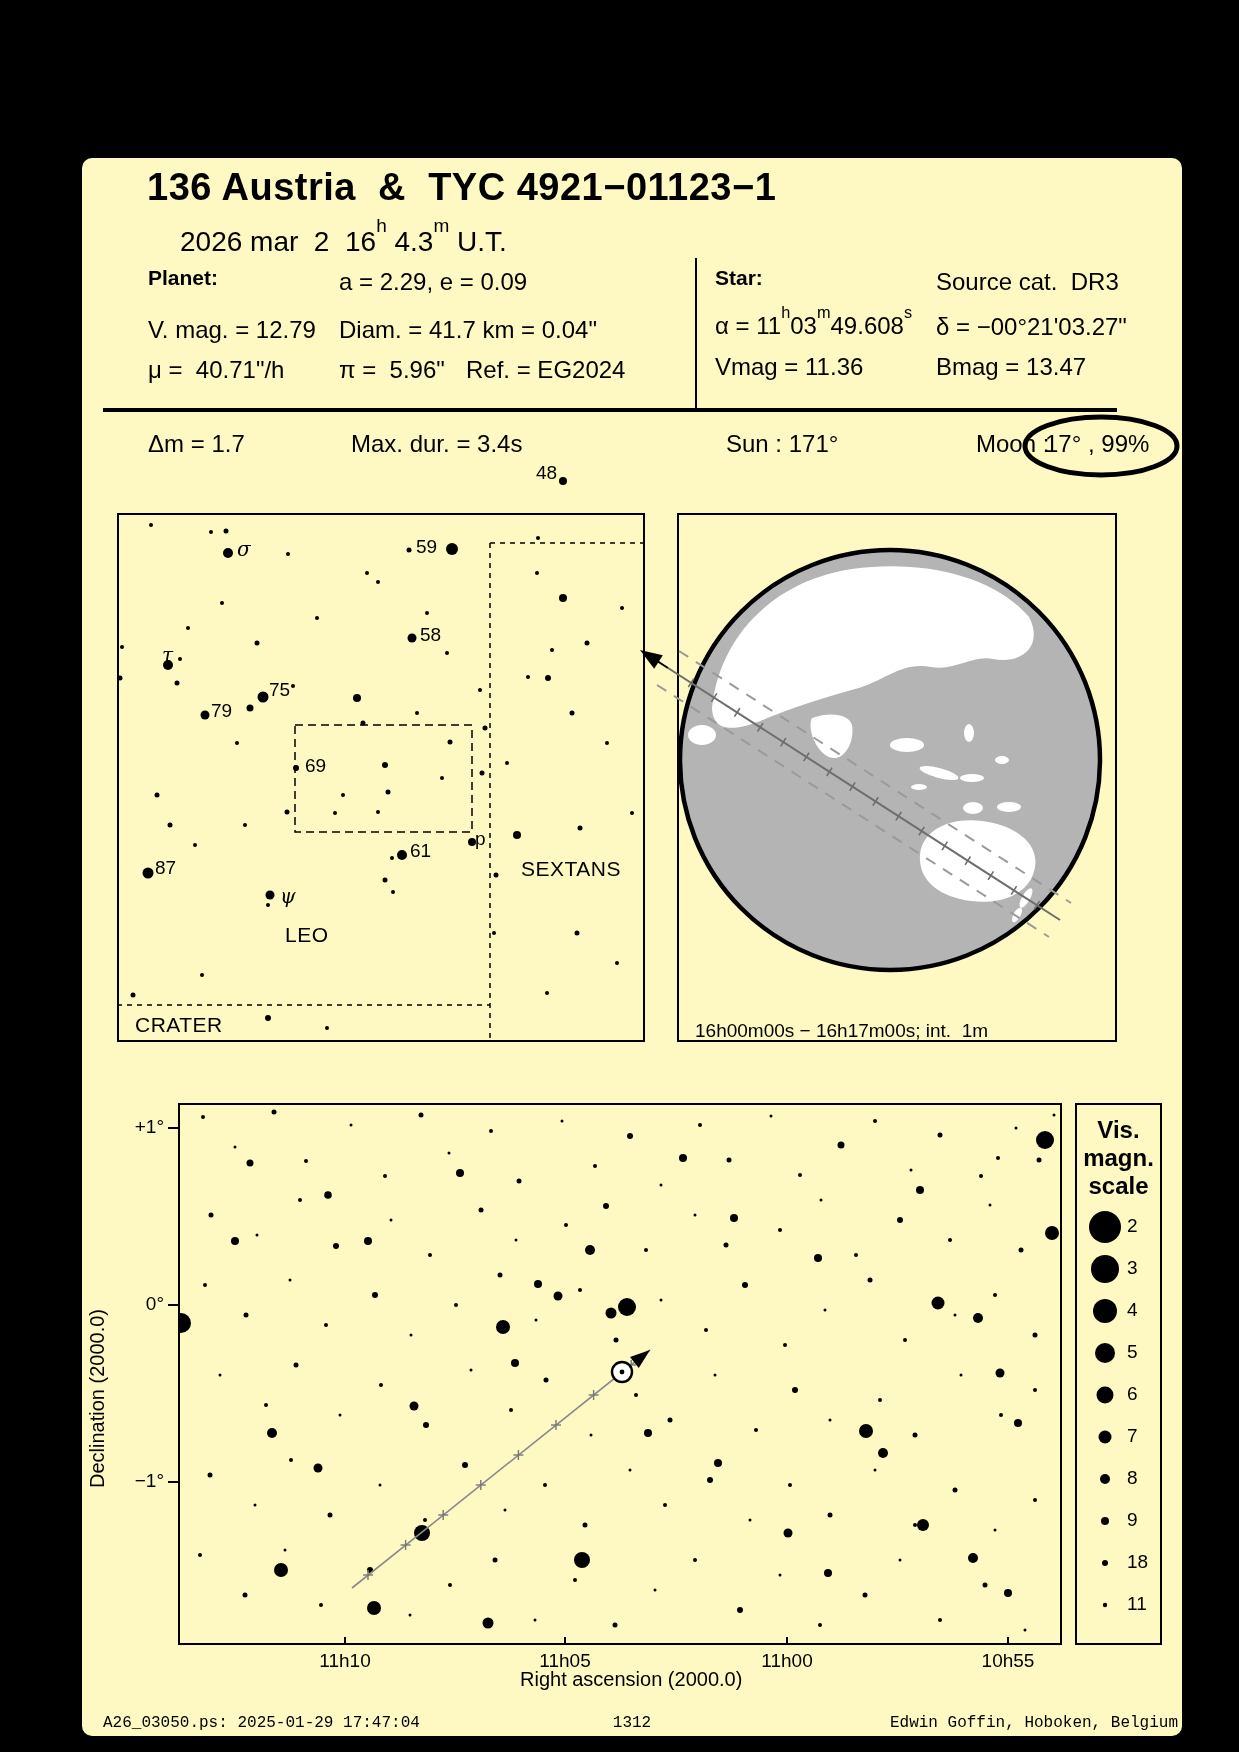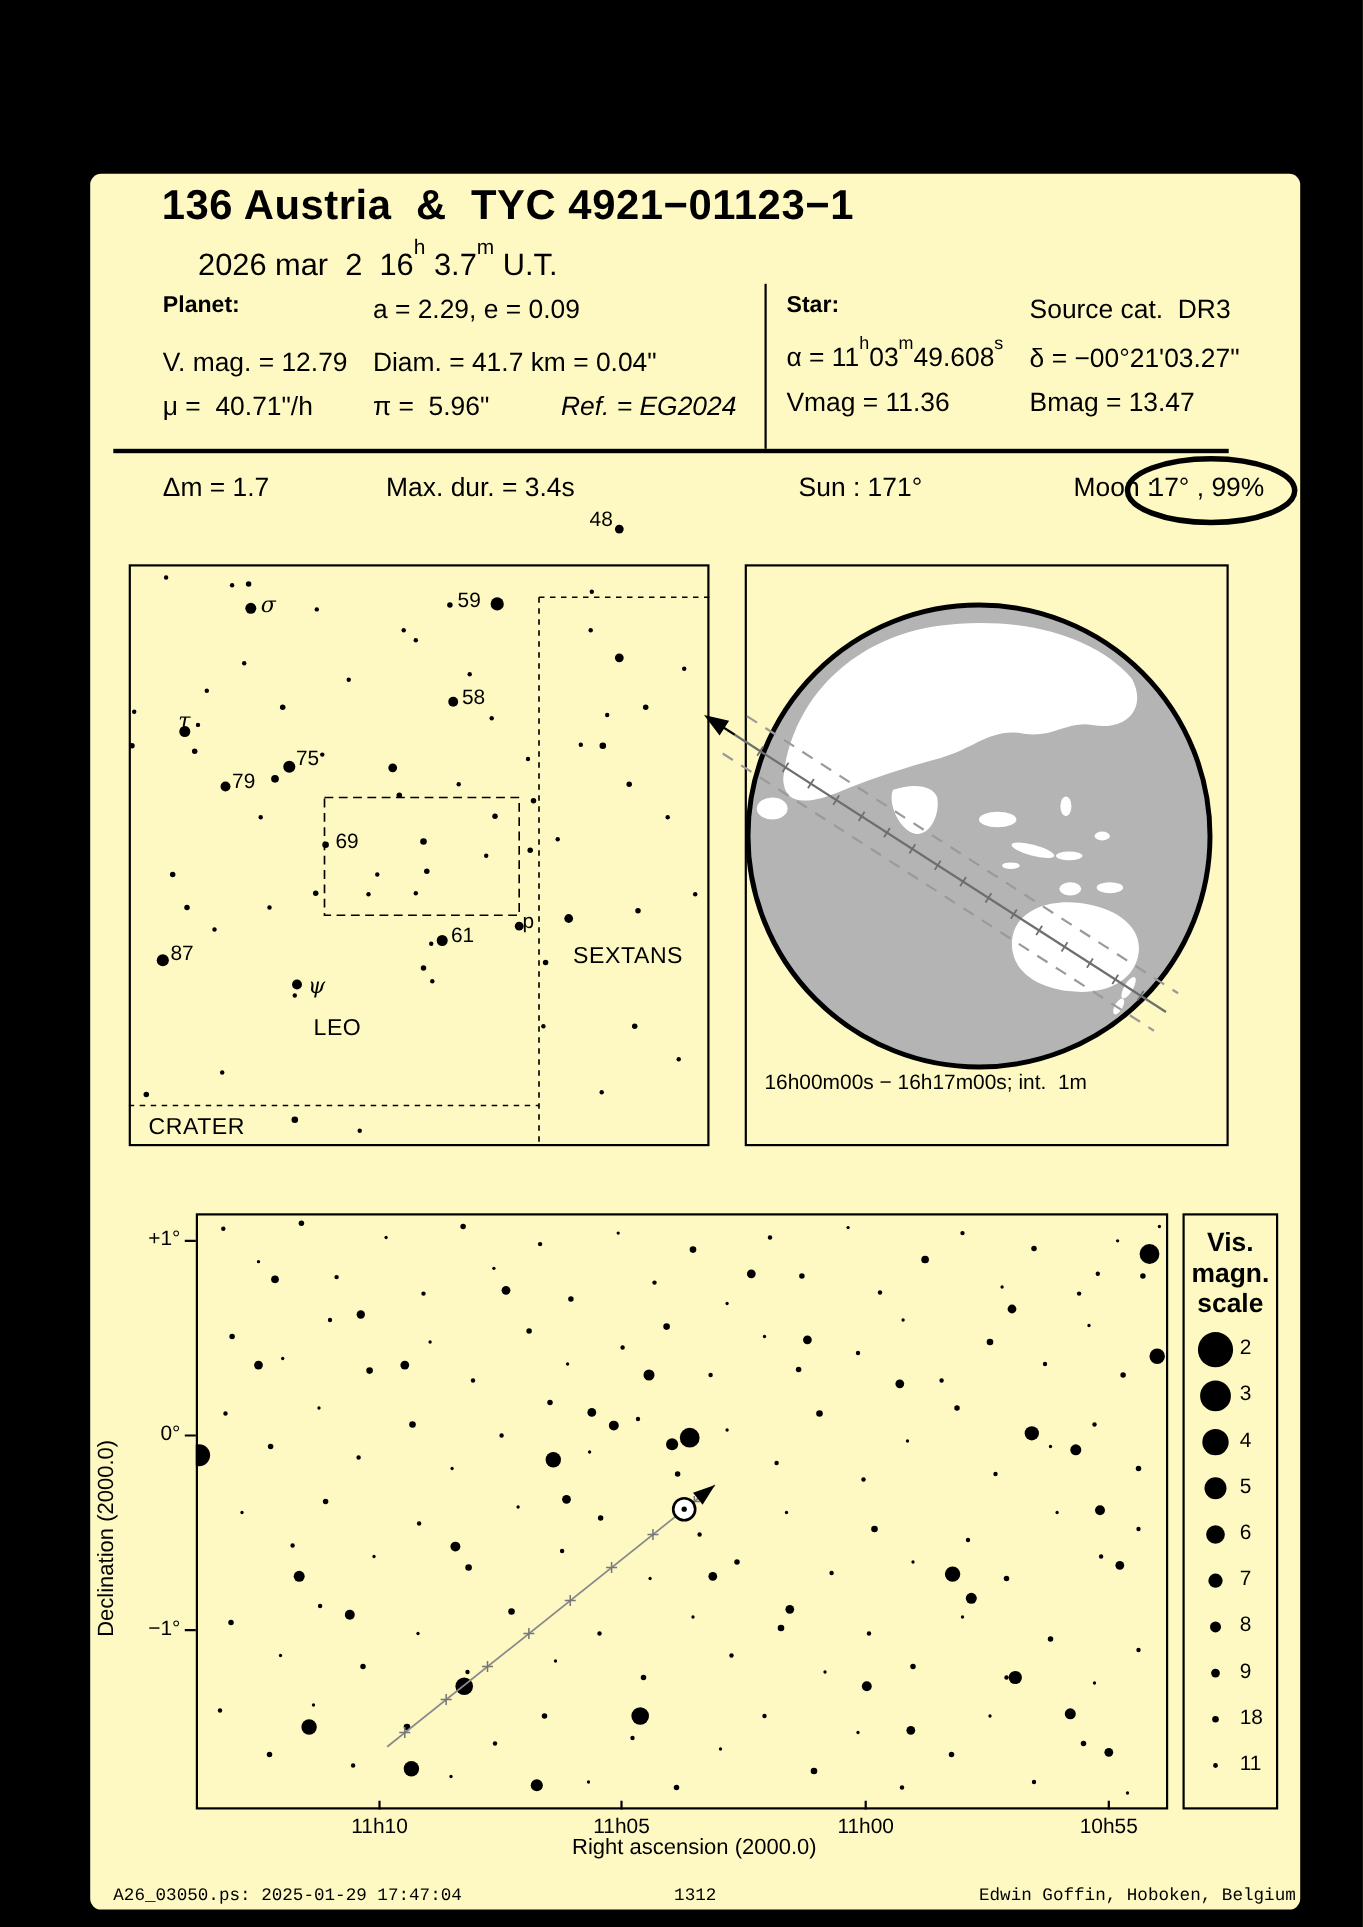--- a/index.html
+++ b/index.html
@@ -26,50 +26,50 @@
   .legend-num{font-size:19px;}
   .footer{font-family:"Liberation Mono","DejaVu Sans Mono",monospace;font-size:16px;}
   .ylab{transform:rotate(-90deg);transform-origin:left top;}
 </style>
 </head>
 <body>
 
 <div class="paper">
 
   <div class="abs title" style="left:65px;top:8px;">136 Austria  &amp;  TYC 4921−01123−1</div>
-  <div class="abs subtitle" style="left:98px;top:66px;"><span>2026 mar  2  16</span><sup class="u">h</sup><span> 3.7</span><sup class="u">m</sup><span> U.T.</span></div>
+  <div class="abs subtitle" style="left:98px;top:66px;"><span>2026 mar  2  16</span><sup class="u">h</sup><span> 4.3</span><sup class="u">m</sup><span> U.T.</span></div>
 
   <div class="abs info-h" style="left:66px;top:108px;">Planet:</div>
   <div class="abs info" style="left:257px;top:110px;">a = 2.29, e = 0.09</div>
   <div class="abs info" style="left:66px;top:158px;">V. mag. = 12.79</div>
   <div class="abs info" style="left:257px;top:158px;">Diam. = 41.7 km = 0.04"</div>
   <div class="abs info" style="left:66px;top:198px;">μ =  40.71"/h</div>
   <div class="abs info" style="left:257px;top:198px;">π =  5.96"</div>
-  <div class="abs info" style="left:428px;top:198px;font-style:italic;">Ref. = EG2024</div>
+  <div class="abs info" style="left:384px;top:198px;">Ref. = EG2024</div>
 
   <div class="rule" style="left:613px;top:100px;width:2px;height:150px;"></div>
 
   <div class="abs info-h" style="left:633px;top:108px;">Star:</div>
   <div class="abs info" style="left:854px;top:110px;">Source cat.  DR3</div>
   <div class="abs info" style="left:633px;top:152px;"><span>α = 11</span><sup class="u">h</sup><span>03</span><sup class="u">m</sup><span>49.608</span><sup class="u">s</sup></div>
   <div class="abs info" style="left:854px;top:155px;">δ = −00°21'03.27"</div>
   <div class="abs info" style="left:633px;top:195px;">Vmag = 11.36</div>
   <div class="abs info" style="left:854px;top:195px;">Bmag = 13.47</div>
 
   <div class="rule" style="left:21px;top:250px;width:1014px;height:4px;"></div>
 
   <div class="abs info" style="left:66px;top:272px;">Δm = 1.7</div>
   <div class="abs info" style="left:269px;top:272px;">Max. dur. = 3.4s</div>
   <div class="abs info" style="left:644px;top:272px;">Sun : 171°</div>
   <div class="abs info" style="left:894px;top:272px;">Moon :</div>
   <div class="abs info" style="left:963px;top:272px;">17° , 99%</div>
 
   <div class="panel" style="left:35px;top:355px;width:528px;height:529px;"></div>
   <div class="panel" style="left:595px;top:355px;width:440px;height:529px;"></div>
-  <div class="abs caption" style="left:613px;top:816px;">16h00m00s − 16h17m00s; int.  1m</div>
+  <div class="abs caption" style="left:613px;top:862px;">16h00m00s − 16h17m00s; int.  1m</div>
 
   <div class="chartbox" style="left:96px;top:945px;width:884px;height:542px;"></div>
   <div class="chartbox" style="left:993px;top:945px;width:87px;height:542px;"></div>
 
   <div class="abs legend-title" style="left:993px;top:958px;width:87px;">Vis.</div>
   <div class="abs legend-title" style="left:993px;top:986px;width:87px;">magn.</div>
   <div class="abs legend-title" style="left:993px;top:1014px;width:87px;">scale</div>
 
   <div class="abs axis" style="left:438px;top:1510px;width:220px;text-align:center;">Right ascension (2000.0)</div>
   <div class="abs axis ylab" style="left:4px;top:1330px;">Declination (2000.0)</div>

